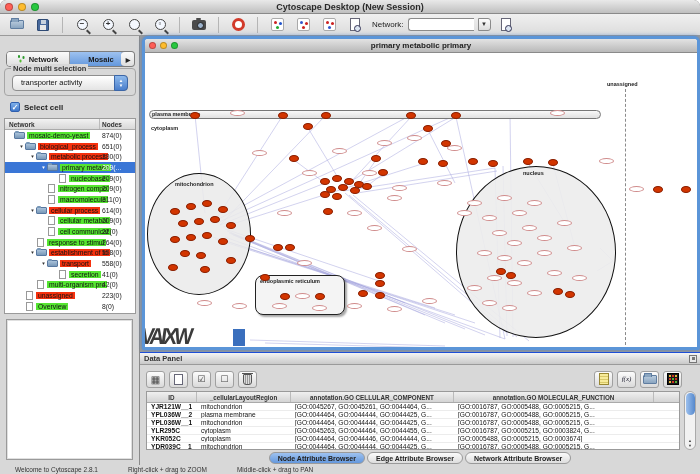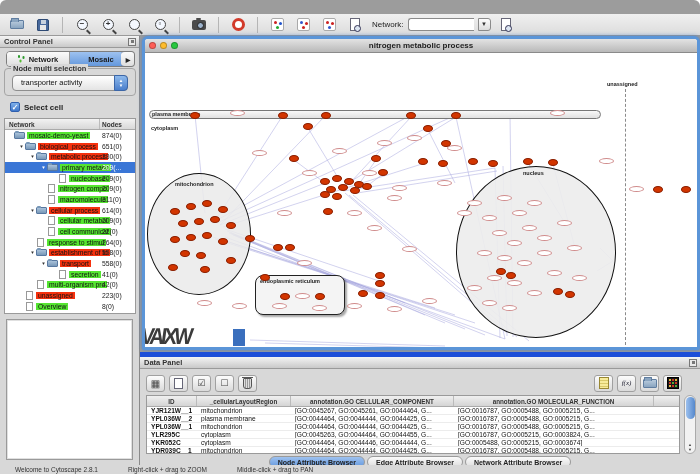--- a/index.html
+++ b/index.html
@@ -83,21 +83,21 @@
   .pm-bar{position:absolute;left:4px;top:57px;width:452px;height:9px;border:1px solid #777;border-radius:5px;background:linear-gradient(#f8f8f8,#e0e0e0);z-index:1;}
   .mito{position:absolute;left:2px;top:120px;width:104px;height:122px;border:1.5px solid #111;border-radius:50%;background:rgba(234,234,234,.85);z-index:1;}
   .nucleus{position:absolute;left:311px;top:113px;width:160px;height:172px;border:1.5px solid #111;border-radius:50%;background:rgba(236,236,236,.9);z-index:1;}
   .er{position:absolute;left:110px;top:222px;width:90px;height:40px;border:1.5px solid #222;border-radius:8px;background:#f4f4f4;box-shadow:2px 2px 2px rgba(0,0,0,.35);z-index:2;}
   .dashline{position:absolute;left:480px;top:36px;height:256px;width:0;border-left:1px dashed #8a8a8a;z-index:1;}
   .rnode{position:absolute;width:10px;height:7px;border-radius:50%;background:#d23500;border:1px solid #8a1f00;z-index:4;}
   .wnode{position:absolute;width:15px;height:6px;border-radius:50%;background:#fff;border:1px solid #d08c8c;z-index:2;}
   .bottom-glyphs{position:absolute;left:-4px;top:272px;font-size:20px;font-weight:bold;color:#262626;letter-spacing:-3px;transform:skewX(-8deg) scaleY(1.15);z-index:5;opacity:.9;}
   .bluechip{position:absolute;left:88px;top:276px;width:12px;height:17px;background:#3a6fbd;z-index:5;}
   
-  .dpanel{position:absolute;left:140px;top:352px;width:560px;height:113px;background:#d8d8d8;border-top:5px solid #1d4ed8;}
+  .dpanel{position:absolute;left:140px;top:352px;width:560px;height:113px;background:#d8d8d8;border-top:1px solid #1d4ed8;}
   .dp-toolbar{position:absolute;left:6px;top:16px;height:20px;display:flex;align-items:center;gap:4px;}
   .dp-toolbar-r{position:absolute;right:18px;top:16px;height:20px;display:flex;align-items:center;gap:4px;}
   .dbtn{width:19px;height:17px;border:1px solid #a0a0a0;border-radius:3px;background:linear-gradient(#fcfcfc,#dadada);display:flex;align-items:center;justify-content:center;font-size:10px;color:#444;}
   .ic-doc2{width:9px;height:11px;background:#fff;border:1px solid #667;}
   .ic-trash{width:9px;height:11px;border:1px solid #555;border-radius:1px 1px 3px 3px;background:repeating-linear-gradient(90deg,#ddd 0 1px,#999 1px 2px);position:relative;}
   .ic-trash::before{content:'';position:absolute;left:-2px;top:-2px;width:11px;height:1.6px;background:#555;}
   .ic-note{width:10px;height:12px;background:repeating-linear-gradient(#f7eb9a 0 2px,#d9c96a 2px 3px);border:1px solid #998833;}
   .ic-fx{font-size:7px;font-style:italic;font-family:"Liberation Serif",serif;color:#223;}
   .ic-matrix{width:12px;height:12px;background:#1a1a1a;border:1px solid #000;position:relative;}
   .ic-matrix::before{content:'';position:absolute;left:1px;top:1px;width:2px;height:2px;background:#e3b73a;box-shadow:3px 0 0 #cc3322,6px 0 0 #e3b73a,0 3px 0 #cc3322,3px 3px 0 #55aa33,6px 3px 0 #cc3322,0 6px 0 #e3b73a,3px 6px 0 #cc3322,6px 6px 0 #55aa33;}
@@ -119,20 +119,26 @@
   .abtab.sel{background:linear-gradient(#9ec2f0,#6498dd);}
   
   .statusbar{position:absolute;left:0;top:465px;width:700px;height:9px;background:#d8d8d8;display:flex;gap:30px;padding-left:15px;}
   .statusbar span{font-size:6.5px;color:#333;line-height:9px;}
 </style>
 </head>
 <body>
 
 <div class="app">
 
+  <div class="titlebar">
+    <span class="tl red"></span>
+    <span class="tl yel"></span>
+    <span class="tl grn"></span>
+    <div class="win-title">Cytoscape Desktop (New Session)</div>
+  </div>
 
   <div class="toolbar">
     <div class="tbtn">
         <span class="ic-folder"></span>
       </div>
     <div class="tbtn">
         <span class="ic-disk"></span>
       </div>
     <div class="tsep"></div>
     <div class="tbtn">
@@ -170,24 +176,20 @@
       </div>
     <span class="search-label">Network:</span>
     <input class="search-box" value="" style="">
     <div class="search-drop">▼</div>
     <div class="tbtn">
         <span class="ic-doc"></span>
       </div>
   </div>
 
   <div class="cpanel">
-    <div class="phead">
-      <span>Control Panel</span>
-      <span class="float-ic"></span>
-    </div>
     <div class="cp-tabs">
         <div class="cp-tab">
           <span class="tabnet-ico"></span>
           <span>Network</span>
         </div>
         <div class="cp-tab sel">
           <span>Mosaic</span>
         </div>
       </div>
     <div class="cp-tabs" style="left:auto;right:4px;width:14px;border-left:none;">
@@ -332,21 +334,21 @@
         </div>
     </div>
     <div class="birdseye"></div>
   </div>
 
   <div class="netwin">
     <div class="net-titlebar">
       <span class="tl red"></span>
       <span class="tl yel"></span>
       <span class="tl grn"></span>
-      <div class="net-title">nitrogen metabolic process</div>
+      <div class="net-title">primary metabolic primary</div>
     </div>
     <div class="canvas">
       <svg class="edges" width="552" height="294">
           <line x1="70" y1="168" x2="138" y2="62"></line>
           <line x1="70" y1="168" x2="266" y2="62"></line>
           <line x1="72" y1="170" x2="311" y2="62"></line>
           <line x1="75" y1="172" x2="181" y2="62"></line>
           <line x1="60" y1="160" x2="50" y2="62"></line>
           <line x1="75" y1="172" x2="180" y2="130"></line>
           <line x1="78" y1="174" x2="280" y2="110"></line>

